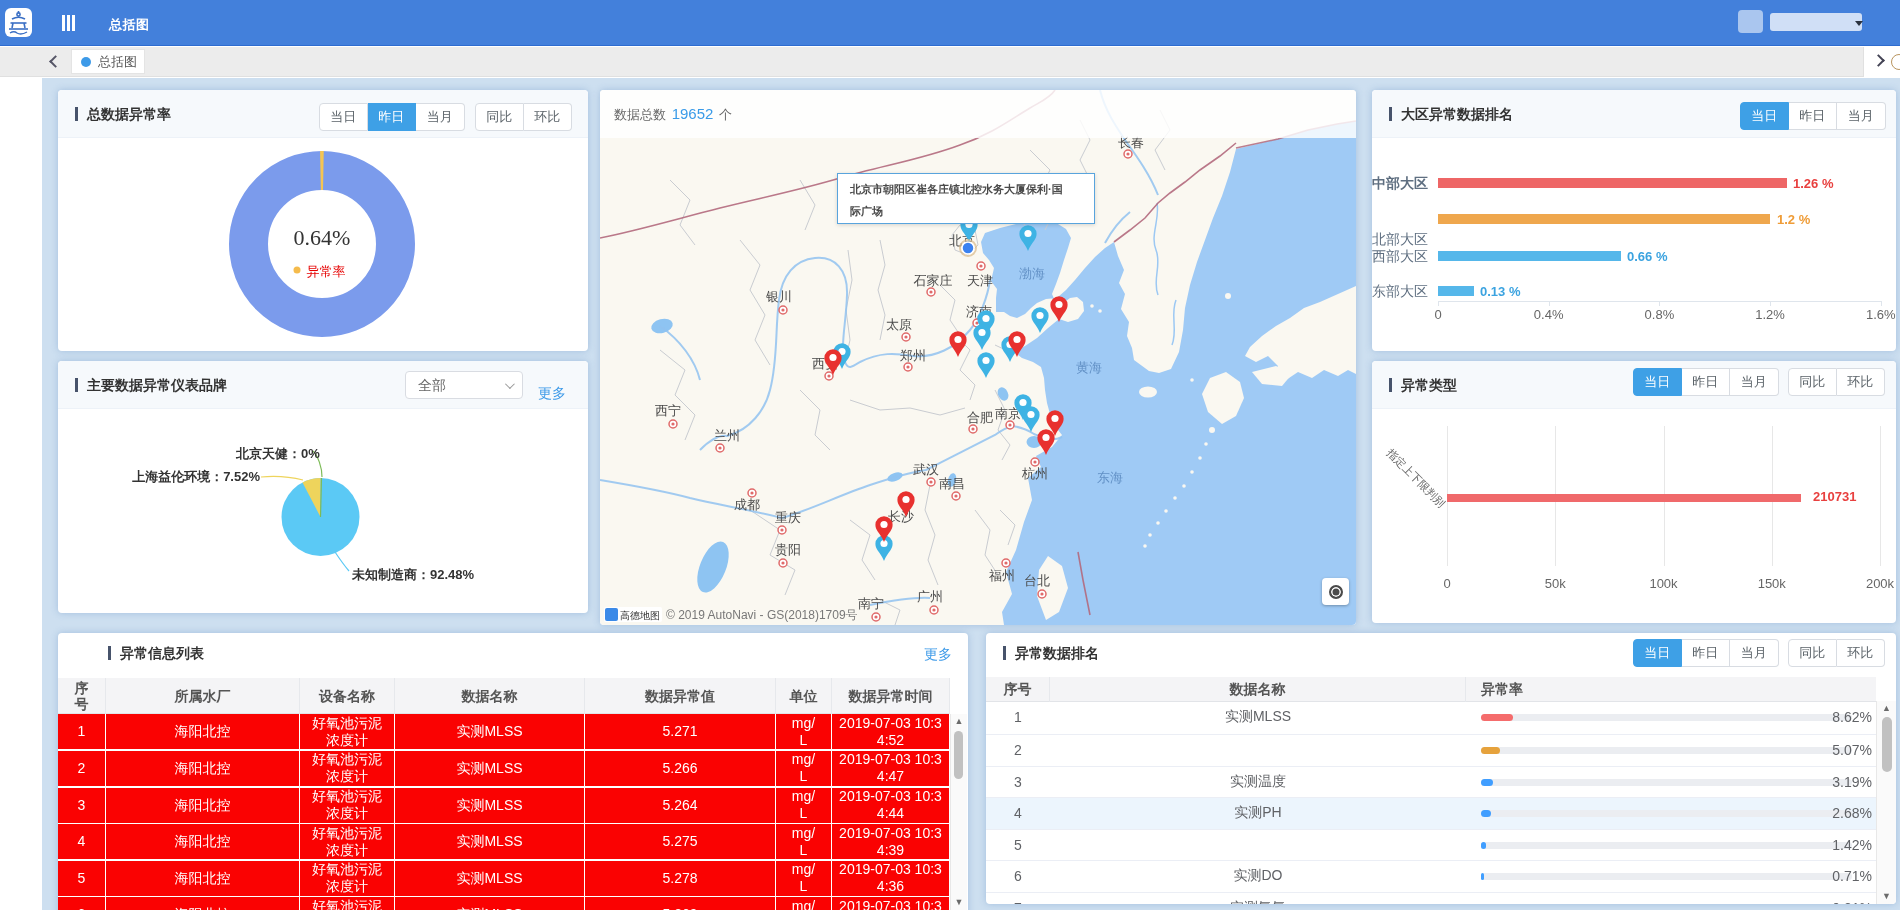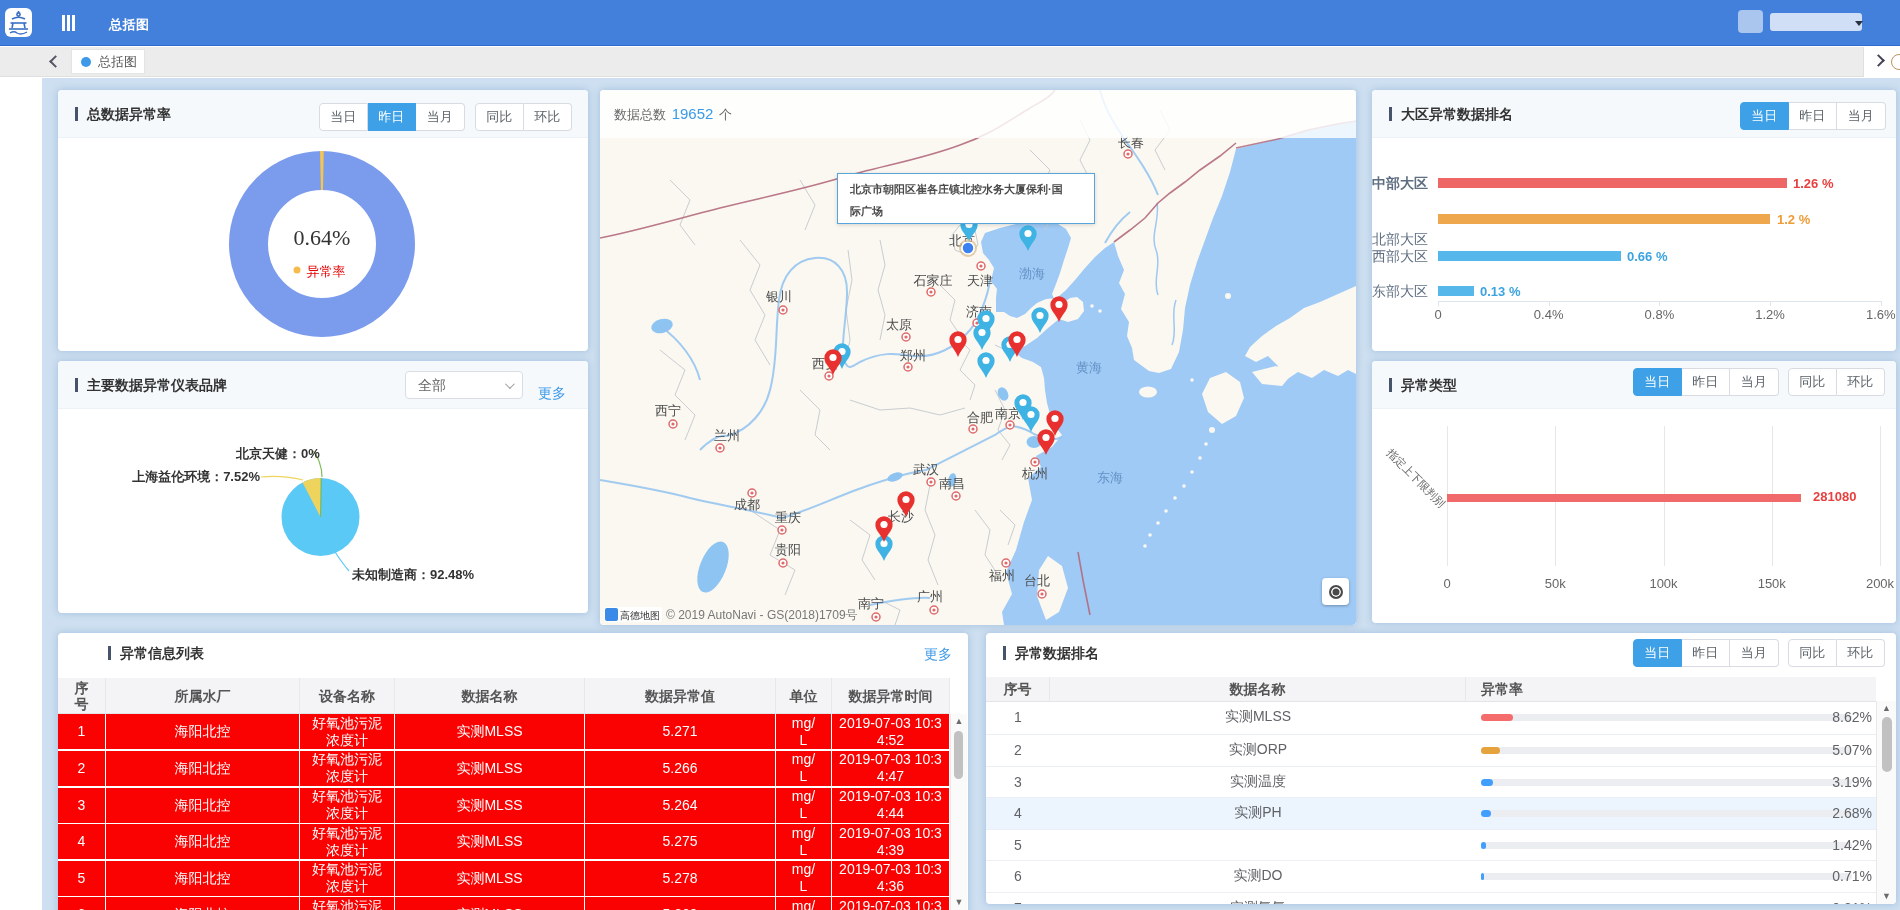--- a/index.html
+++ b/index.html
@@ -446,21 +446,21 @@
       <div class="btn">同比</div>
         <div class="btn">环比</div>
     </div>
     <div id="typewrap">
       <div class="gline" style="left:75px;"></div>
         <div class="gline" style="left:183.25px;"></div>
         <div class="gline" style="left:291.5px;"></div>
         <div class="gline" style="left:399.75px;"></div>
         <div class="gline" style="left:508px;"></div>
       <div id="typebar" style="width:354px;"></div>
-      <div id="typeval">281080</div>
+      <div id="typeval">210731</div>
       <div id="ylab">指定上下限判别</div>
       <span class="ttick" style="left:75px;">0</span>
       <span class="ttick" style="left:183.25px;">50k</span>
       <span class="ttick" style="left:291.5px;">100k</span>
       <span class="ttick" style="left:399.75px;">150k</span>
       <span class="ttick" style="left:508px;">200k</span>
     </div>
   </div>
 
   <div class="panel" id="p6" style="left:58px; top:633px; width:910px; height:290px;">
@@ -558,21 +558,20 @@
         <div class="r2row" style="top:68px;width:890px;height:33.5px;">
           <div class="r2c" style="left:0;width:64px;">1</div>
           <div class="r2c" style="left:64px;width:416px;">实测MLSS</div>
           <div class="ptrack" style="left:495px;top:13.2px;width:371px;">
             <div class="pfill" style="width:32.0px;background:#f56c6c;"></div>
           </div>
           <div class="pval" style="left:826px;top:8.2px;">8.62%</div>
         </div>
         <div class="r2row" style="top:101.5px;width:890px;height:32.0px;">
           <div class="r2c" style="left:0;width:64px;">2</div>
-          <div class="r2c" style="left:64px;width:416px;">实测ORP</div>
           <div class="ptrack" style="left:495px;top:12.5px;width:371px;">
             <div class="pfill" style="width:18.8px;background:#e6a23c;"></div>
           </div>
           <div class="pval" style="left:826px;top:7.5px;">5.07%</div>
         </div>
         <div class="r2row" style="top:133.5px;width:890px;height:31.5px;">
           <div class="r2c" style="left:0;width:64px;">3</div>
           <div class="r2c" style="left:64px;width:416px;">实测温度</div>
           <div class="ptrack" style="left:495px;top:12.2px;width:371px;">
             <div class="pfill" style="width:11.8px;background:#409eff;"></div>

